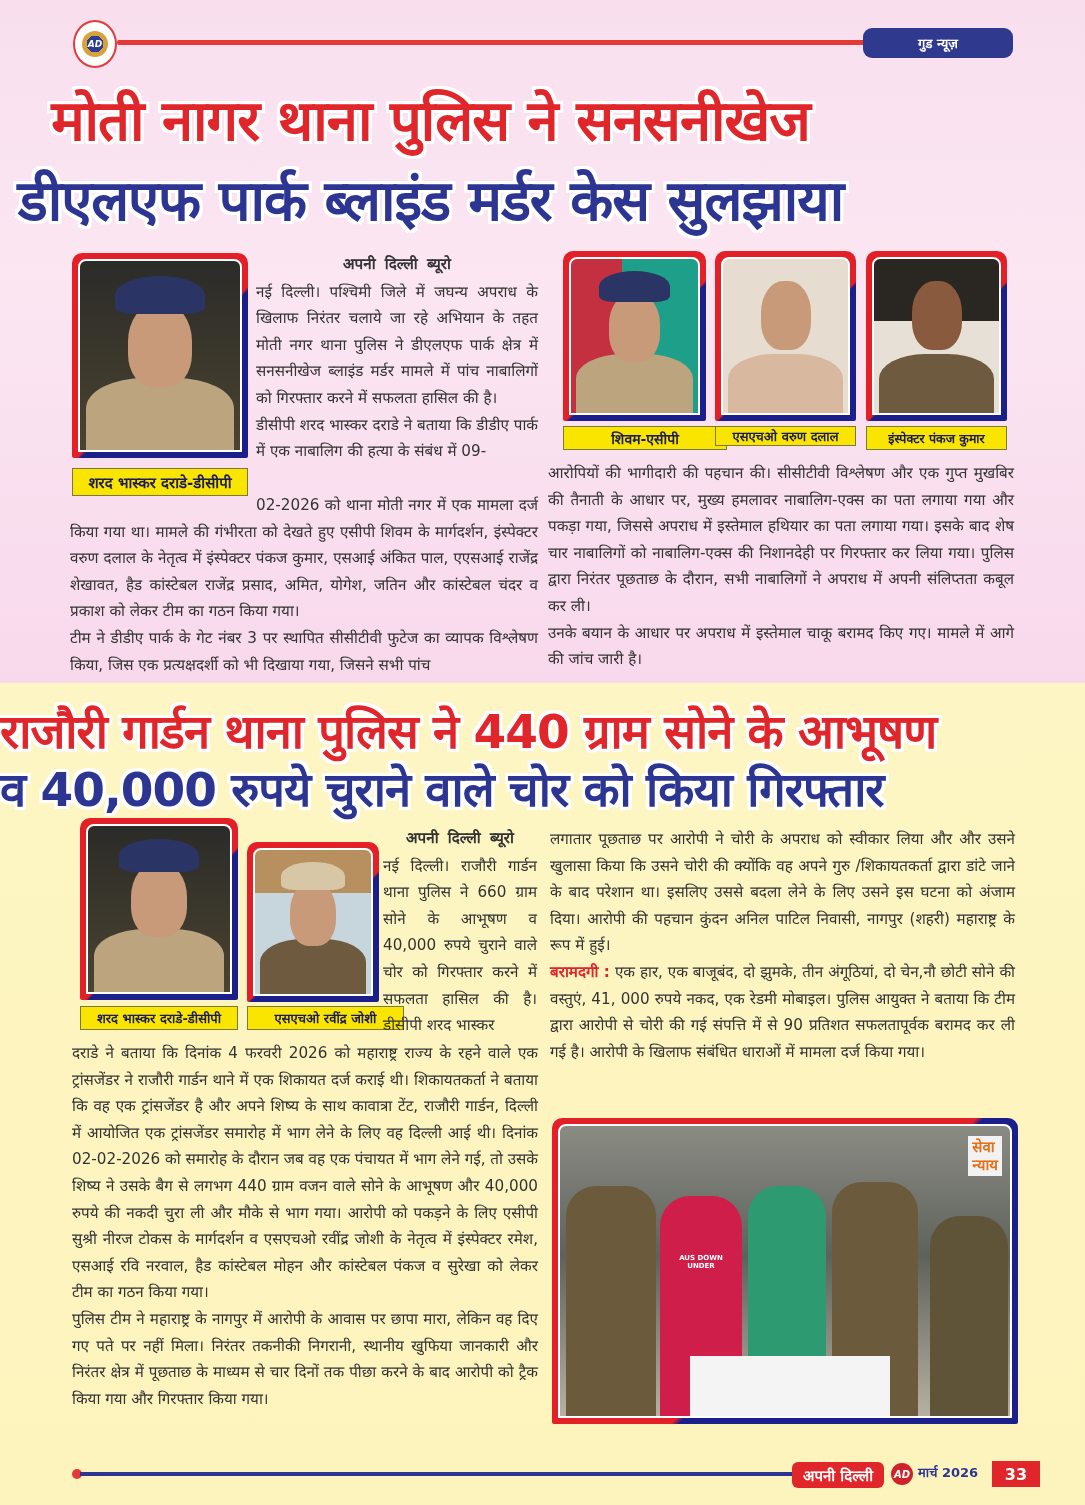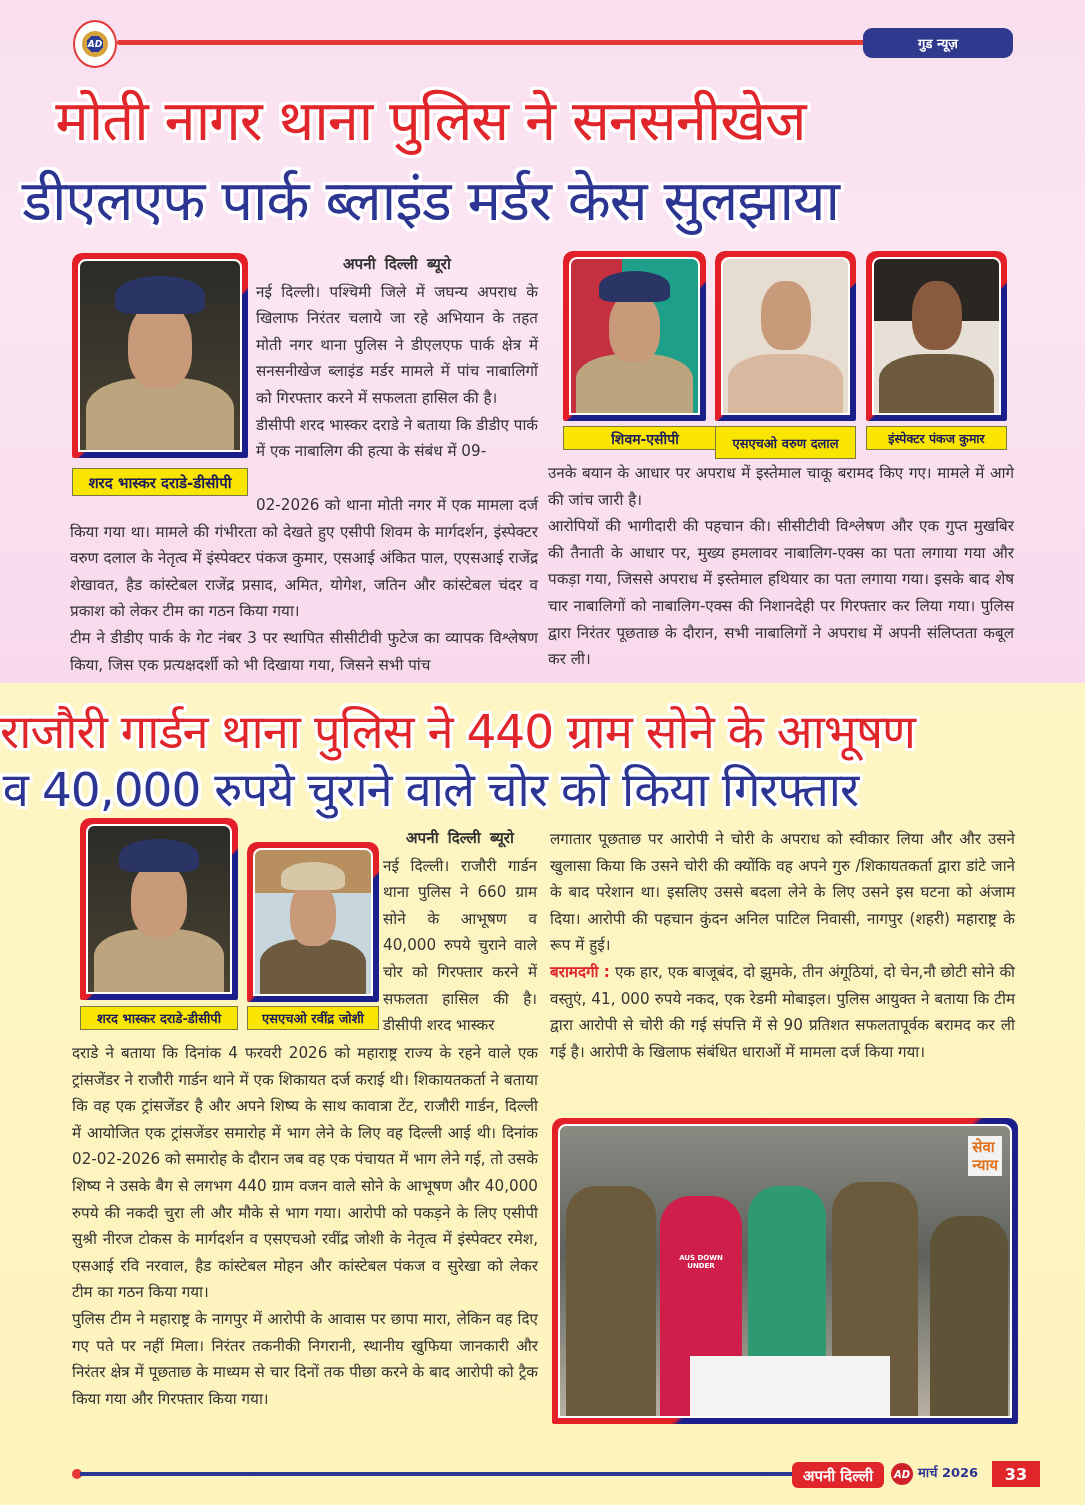--- a/index.html
+++ b/index.html
@@ -35,21 +35,21 @@
     background: #e53935; border-radius: 2px;
   }
   .tag {
     position: absolute; left: 863px; top: 28px; width: 150px; height: 30px;
     background: #2f3a8f; border-radius: 9px; color: #fff;
     font-size: 13px; font-weight: bold; display: flex; align-items: center; justify-content: center;
   }
 
   .headline {
     position: absolute; left: 0; width: 861px; text-align: center;
-    font-family: "DejaVu Sans", sans-serif; font-weight: normal;
+    font-family: "DejaVu Sans", sans-serif; font-weight: bold;
     letter-spacing: -1px; white-space: nowrap;
     text-shadow: -3px -3px 0 #fff, 3px -3px 0 #fff, -3px 3px 0 #fff, 3px 3px 0 #fff,
                  0 3px 0 #fff, 0 -3px 0 #fff, 3px 0 0 #fff, -3px 0 0 #fff;
   }
   .h-red { color: #e0262b; }
   .h-blue { color: #2c3591; }
 
   
   .frame {
     position: absolute;
@@ -157,33 +157,33 @@
   </div>
 </div>
 <div class="caption" style="left:563px;top:426px;width:164px;height:24px;font-size:14px;">शिवम-एसीपी</div>
 
 <div class="frame" style="left:715px;top:251px;width:141px;height:170px;">
   <div class="photo" style="background:#e6dccf;">
     <div class="ph-body" style="background:#d9b8a0;"></div>
     <div class="ph-face" style="top:14%;"></div>
   </div>
 </div>
-<div class="caption" style="left:715px;top:426px;width:141px;height:33px;font-size:13px;">एसएचओ वरुण दलाल</div>
+<div class="caption" style="left:715px;top:426px;width:141px;height:20px;font-size:13px;">एसएचओ वरुण दलाल</div>
 
 <div class="frame" style="left:866px;top:251px;width:141px;height:170px;">
   <div class="photo" style="background:linear-gradient(180deg,#2a2622 0 40%,#e6e0d6 40%);">
     <div class="ph-body brown"></div>
     <div class="ph-face" style="background:#8a5a3e;top:14%;"></div>
   </div>
 </div>
 <div class="caption" style="left:866px;top:426px;width:141px;height:24px;font-size:12.5px;">इंस्पेक्टर पंकज कुमार</div>
 
 <div class="col" style="left:548px;top:460px;width:466px;">
+  <div class="p">आरोपियों की भागीदारी की पहचान की। सीसीटीवी विश्लेषण और एक गुप्त मुखबिर की तैनाती के आधार पर, मुख्य हमलावर नाबालिग-एक्स का पता लगाया गया और पकड़ा गया, जिससे अपराध में इस्तेमाल हथियार का पता लगाया गया। इसके बाद शेष चार नाबालिगों को नाबालिग-एक्स की निशानदेही पर गिरफ्तार कर लिया गया। पुलिस द्वारा निरंतर पूछताछ के दौरान, सभी नाबालिगों ने अपराध में अपनी संलिप्तता कबूल कर ली।</div>
   <div class="p">उनके बयान के आधार पर अपराध में इस्तेमाल चाकू बरामद किए गए। मामले में आगे की जांच जारी है।</div>
-  <div class="p">आरोपियों की भागीदारी की पहचान की। सीसीटीवी विश्लेषण और एक गुप्त मुखबिर की तैनाती के आधार पर, मुख्य हमलावर नाबालिग-एक्स का पता लगाया गया और पकड़ा गया, जिससे अपराध में इस्तेमाल हथियार का पता लगाया गया। इसके बाद शेष चार नाबालिगों को नाबालिग-एक्स की निशानदेही पर गिरफ्तार कर लिया गया। पुलिस द्वारा निरंतर पूछताछ के दौरान, सभी नाबालिगों ने अपराध में अपनी संलिप्तता कबूल कर ली।</div>
 </div>
 
 <div class="headline h-red" style="top:698px;font-size:47px;">राजौरी गार्डन थाना पुलिस ने 440 ग्राम सोने के आभूषण</div>
 <div class="headline h-blue" style="top:756px;font-size:47px;">व 40,000 रुपये चुराने वाले चोर को किया गिरफ्तार</div>
 
 <div class="frame" style="left:80px;top:818px;width:158px;height:182px;">
   <div class="photo" style="background:linear-gradient(180deg,#2b2b28,#4a4330);">
     <div class="ph-body"></div>
     <div class="ph-face"></div>
     <div class="ph-cap"></div>
@@ -191,21 +191,21 @@
 </div>
 <div class="caption" style="left:80px;top:1006px;width:158px;height:24px;font-size:13px;">शरद भास्कर दराडे-डीसीपी</div>
 
 <div class="frame" style="left:247px;top:842px;width:132px;height:160px;">
   <div class="photo" style="background:linear-gradient(180deg,#b89060 0 30%,#c7d6dc 30%);">
     <div class="ph-body brown"></div>
     <div class="ph-face"></div>
     <div class="ph-cap khaki"></div>
   </div>
 </div>
-<div class="caption" style="left:247px;top:1006px;width:132px;height:24px;font-size:13px;">एसएचओ रवींद्र जोशी</div>
+<div class="caption" style="left:247px;top:1006px;width:157px;height:24px;font-size:13px;">एसएचओ रवींद्र जोशी</div>
 
 <div class="col" style="left:383px;top:826px;width:154px;">
   <div class="byline">अपनी दिल्ली ब्यूरो</div>
   <div class="p">नई दिल्ली। राजौरी गार्डन थाना पुलिस ने 660 ग्राम सोने के आभूषण व 40,000 रुपये चुराने वाले चोर को गिरफ्तार करने में सफलता हासिल की है। डीसीपी शरद भास्कर</div>
 </div>
 
 <div class="col" style="left:72px;top:1040px;width:466px;">
   <div class="p">दराडे ने बताया कि दिनांक 4 फरवरी 2026 को महाराष्ट्र राज्य के रहने वाले एक ट्रांसजेंडर ने राजौरी गार्डन थाने में एक शिकायत दर्ज कराई थी। शिकायतकर्ता ने बताया कि वह एक ट्रांसजेंडर है और अपने शिष्य के साथ कावात्रा टेंट, राजौरी गार्डन, दिल्ली में आयोजित एक ट्रांसजेंडर समारोह में भाग लेने के लिए वह दिल्ली आई थी। दिनांक 02-02-2026 को समारोह के दौरान जब वह एक पंचायत में भाग लेने गई, तो उसके शिष्य ने उसके बैग से लगभग 440 ग्राम वजन वाले सोने के आभूषण और 40,000 रुपये की नकदी चुरा ली और मौके से भाग गया। आरोपी को पकड़ने के लिए एसीपी सुश्री नीरज टोकस के मार्गदर्शन व एसएचओ रवींद्र जोशी के नेतृत्व में इंस्पेक्टर रमेश, एसआई रवि नरवाल, हैड कांस्टेबल मोहन और कांस्टेबल पंकज व सुरेखा को लेकर टीम का गठन किया गया।</div>
   <div class="p">पुलिस टीम ने महाराष्ट्र के नागपुर में आरोपी के आवास पर छापा मारा, लेकिन वह दिए गए पते पर नहीं मिला। निरंतर तकनीकी निगरानी, स्थानीय खुफिया जानकारी और निरंतर क्षेत्र में पूछताछ के माध्यम से चार दिनों तक पीछा करने के बाद आरोपी को ट्रैक किया गया और गिरफ्तार किया गया।</div>
 </div>

